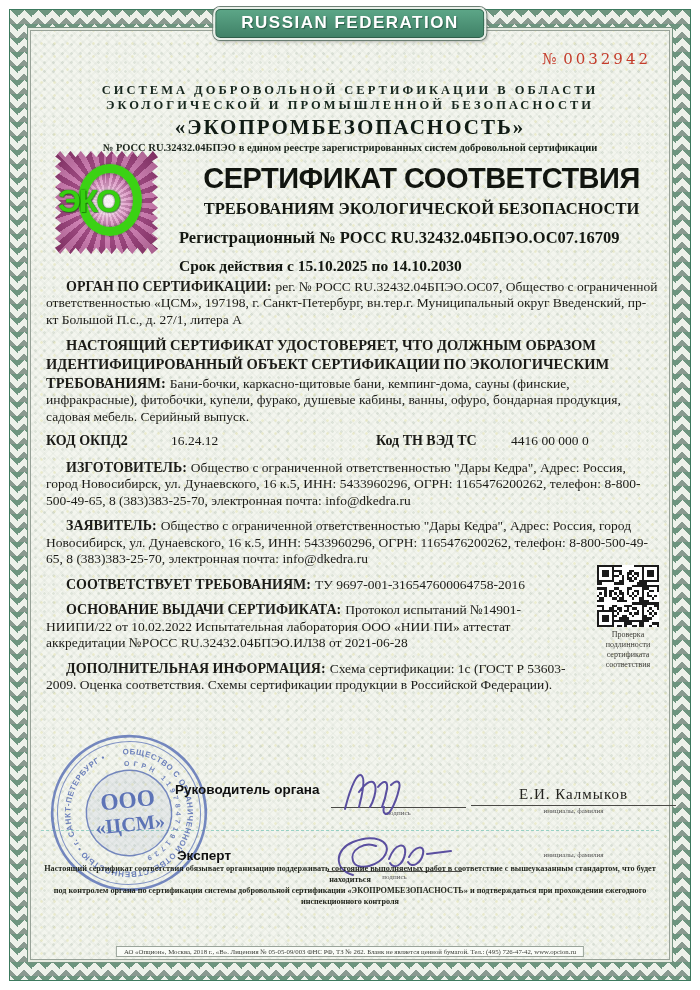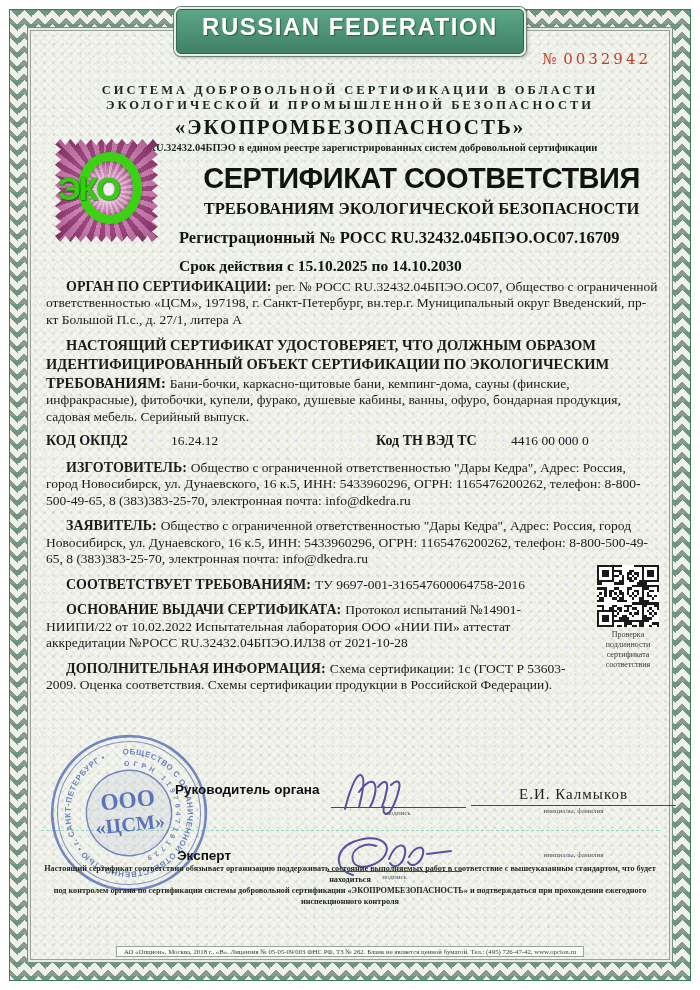--- a/index.html
+++ b/index.html
@@ -31,42 +31,42 @@
     background-size: 9px 9px, 13px 13px, auto, auto;
     background-position: 0 0, 4px 6px, 0 0, 0 0;
     border: 1px solid #98a298;
     box-shadow: 0 0 0 2px #e7ebe2, 0 0 0 3px #73927f;
   }
 
   .banner {
     position: absolute; top: 7px; left: 50%; transform: translateX(-50%);
     background: linear-gradient(#5da788, #3f8066);
     color: #fff; font-family: "Liberation Sans", sans-serif;
-    font-weight: bold; font-size: 24px; letter-spacing: 1.5px;
-    padding: 4px 26px 13px; border-radius: 7px;
+    font-weight: bold; font-size: 17px; letter-spacing: 1.5px;
+    padding: 4px 26px 5px; border-radius: 7px;
     border: 2px solid #e9efe9;
     box-shadow: 0 0 0 1px #6c7f74, inset 0 0 0 1px #2f5f4a, 1px 2px 3px rgba(0,0,0,.25);
     text-shadow: 1px 1px 1px rgba(20,60,45,.6);
     white-space: nowrap; z-index: 4;
   }
 
   .serial {
     position: absolute; top: 19px; right: 18px;
     color: #c43b2a; font-family: "DejaVu Serif", serif;
     font-size: 15px; letter-spacing: 1px;
   }
   .serial .num { letter-spacing: 3px; }
 
   .sys-head { position: absolute; top: 52px; left: 0; right: 0; text-align: center; color: #17271e; }
   .sys-l1, .sys-l2 { font-weight: bold; font-size: 12.5px; letter-spacing: 3px; line-height: 15px; }
   .sys-name { font-weight: bold; font-size: 21px; letter-spacing: 2px; margin-top: 2px; color: #101b14; }
   .sys-reg { font-weight: bold; font-size: 10.5px; margin-top: 2px; color: #1a241c; }
 
   
-  .eco-logo { position: absolute; left: 24px; top: 108px; width: 103px; height: 103px; }
+  .eco-logo { position: absolute; left: 24px; top: 120px; width: 103px; height: 103px; }
   .eco-burst {
     position: absolute; inset: 0;
     background:
       radial-gradient(circle, rgba(255,255,255,.9) 0 9%, rgba(255,225,245,.55) 22%, rgba(210,120,180,.25) 45%, rgba(90,20,60,.35) 100%),
       repeating-conic-gradient(from 0deg, #8e3c72 0 7deg, #cd84b4 7deg 14deg);
     clip-path: polygon(0% 6%,5% 0%,10% 6%,15% 0%,20% 6%,25% 0%,30% 6%,35% 0%,40% 6%,45% 0%,50% 6%,55% 0%,60% 6%,65% 0%,70% 6%,75% 0%,80% 6%,85% 0%,90% 6%,95% 0%,100% 6%,94% 10%,100% 15%,94% 20%,100% 25%,94% 30%,100% 35%,94% 40%,100% 45%,94% 50%,100% 55%,94% 60%,100% 65%,94% 70%,100% 75%,94% 80%,100% 85%,94% 90%,100% 95%,94% 100%,90% 94%,85% 100%,80% 94%,75% 100%,70% 94%,65% 100%,60% 94%,55% 100%,50% 94%,45% 100%,40% 94%,35% 100%,30% 94%,25% 100%,20% 94%,15% 100%,10% 94%,5% 100%,0% 94%,6% 90%,0% 85%,6% 80%,0% 75%,6% 70%,0% 65%,6% 60%,0% 55%,6% 50%,0% 45%,6% 40%,0% 35%,6% 30%,0% 25%,6% 20%,0% 15%,6% 10%,0% 5%);
   }
   .eco-ring {
     position: absolute; left: 22%; top: 13%; width: 62%; height: 70%;
     border: 9px solid #3bd214; border-radius: 50%;
@@ -173,21 +173,21 @@
         <span class="cl2">Код ТН ВЭД ТС</span>
         <span class="cv2">4416 00 000 0</span>
       </div>
 
       <p class="para"><b>ИЗГОТОВИТЕЛЬ:</b><span>Общество с ограниченной ответственностью "Дары Кедра", Адрес: Россия, город Новосибирск, ул. Дунаевского, 16 к.5, ИНН: 5433960296, ОГРН: 1165476200262, телефон: 8-800-500-49-65, 8 (383)383-25-70, электронная почта: info@dkedra.ru</span></p>
 
       <p class="para"><b>ЗАЯВИТЕЛЬ:</b><span>Общество с ограниченной ответственностью "Дары Кедра", Адрес: Россия, город Новосибирск, ул. Дунаевского, 16 к.5, ИНН: 5433960296, ОГРН: 1165476200262, телефон: 8-800-500-49-65, 8 (383)383-25-70, электронная почта: info@dkedra.ru</span></p>
 
       <p class="para"><b>СООТВЕТСТВУЕТ ТРЕБОВАНИЯМ:</b><span>ТУ 9697-001-316547600064758-2016</span></p>
 
-      <p class="para narrow"><b>ОСНОВАНИЕ ВЫДАЧИ СЕРТИФИКАТА:</b><span>Протокол испытаний №14901-НИИПИ/22 от 10.02.2022 Испытательная лаборатория ООО «НИИ ПИ» аттестат аккредитации №РОСС RU.32432.04БПЭО.ИЛ38 от 2021-10-28</span></p>
+      <p class="para narrow"><b>ОСНОВАНИЕ ВЫДАЧИ СЕРТИФИКАТА:</b><span>Протокол испытаний №14901-НИИПИ/22 от 10.02.2022 Испытательная лаборатория ООО «НИИ ПИ» аттестат аккредитации №РОСС RU.32432.04БПЭО.ИЛ38 от 2021-06-28</span></p>
 
       <p class="para narrow"><b>ДОПОЛНИТЕЛЬНАЯ ИНФОРМАЦИЯ:</b><span>Схема сертификации: 1с (ГОСТ Р 53603-2009. Оценка соответствия. Схемы сертификации продукции в Российской Федерации).</span></p>
     </div>
 
     <div class="qr-wrap">
       <svg id="qr-svg" viewBox="0 0 25 25" shape-rendering="crispEdges">
           <rect x="0" y="0" width="25" height="25" fill="#fff"></rect>
           <rect x="0" y="0" width="7" height="7" fill="#1a1a1a"></rect>
           <rect x="1" y="1" width="5" height="5" fill="#fff"></rect>
           <rect x="2" y="2" width="3" height="3" fill="#1a1a1a"></rect>

